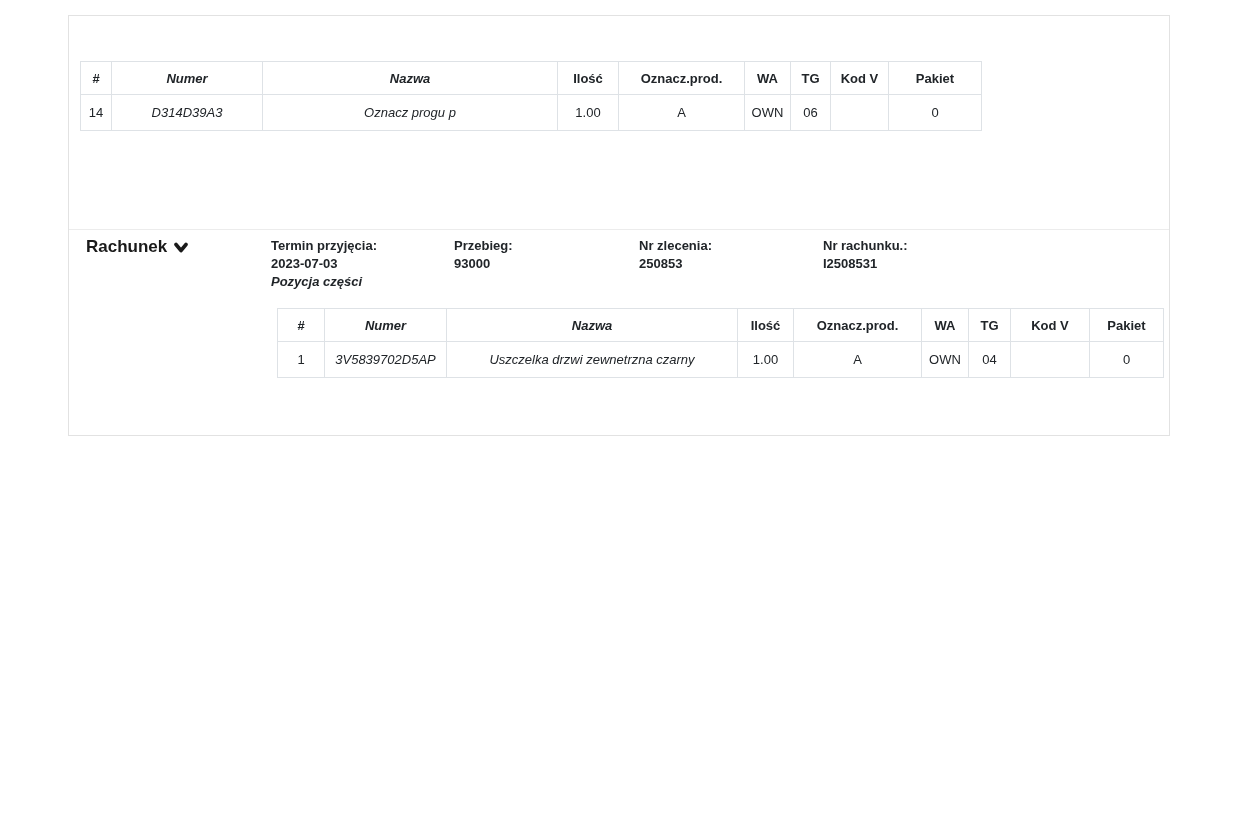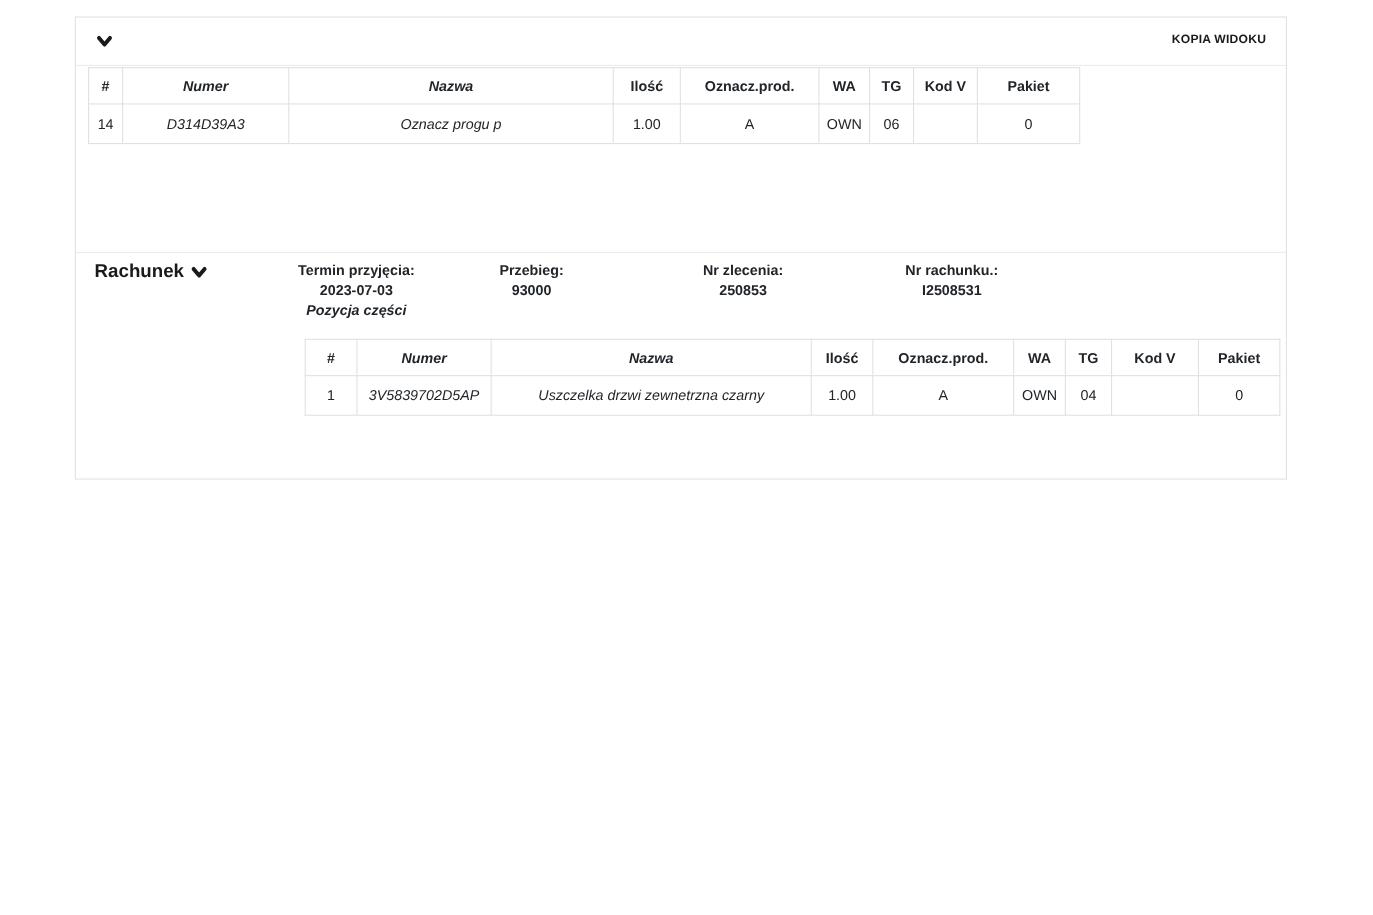--- a/index.html
+++ b/index.html
@@ -91,44 +91,35 @@
     cursor: pointer;
     display: flex;
     align-items: center;
     gap: 7px;
   }
   .info-field {
     position: absolute;
     top: 221px;
     font-size: 13px;
     line-height: 18px;
-    text-align: center;
   }
   .info-field .lbl { font-weight: bold; }
   .info-field .val { font-weight: bold; }
   .info-field .extra { font-weight: bold; font-style: italic; }
   .f1 { left: 202px; }
   .f2 { left: 385px; }
   .f3 { left: 570px; }
   .f4 { left: 754px; }
 </style>
 </head>
 <body>
 
 <div class="canvas">
   <div class="panel">
 
-    <div class="panel-band">
-      <span class="band-chevron">
-        <svg width="14" height="12" viewBox="0 0 14 12">
-          <path d="M2 2.5 L7 8.5 L12 2.5" stroke="#1a1a1a" stroke-width="3.6" fill="none" stroke-linecap="round" stroke-linejoin="round"></path>
-        </svg>
-      </span>
-      <span class="copy-view">KOPIA WIDOKU</span>
-    </div>
 
     <table class="grid" id="table1">
       <colgroup>
         <col style="width:31px">
           <col style="width:151px">
           <col style="width:295px">
         <col style="width:61px">
           <col style="width:126px">
           <col style="width:46px">
         <col style="width:40px">

